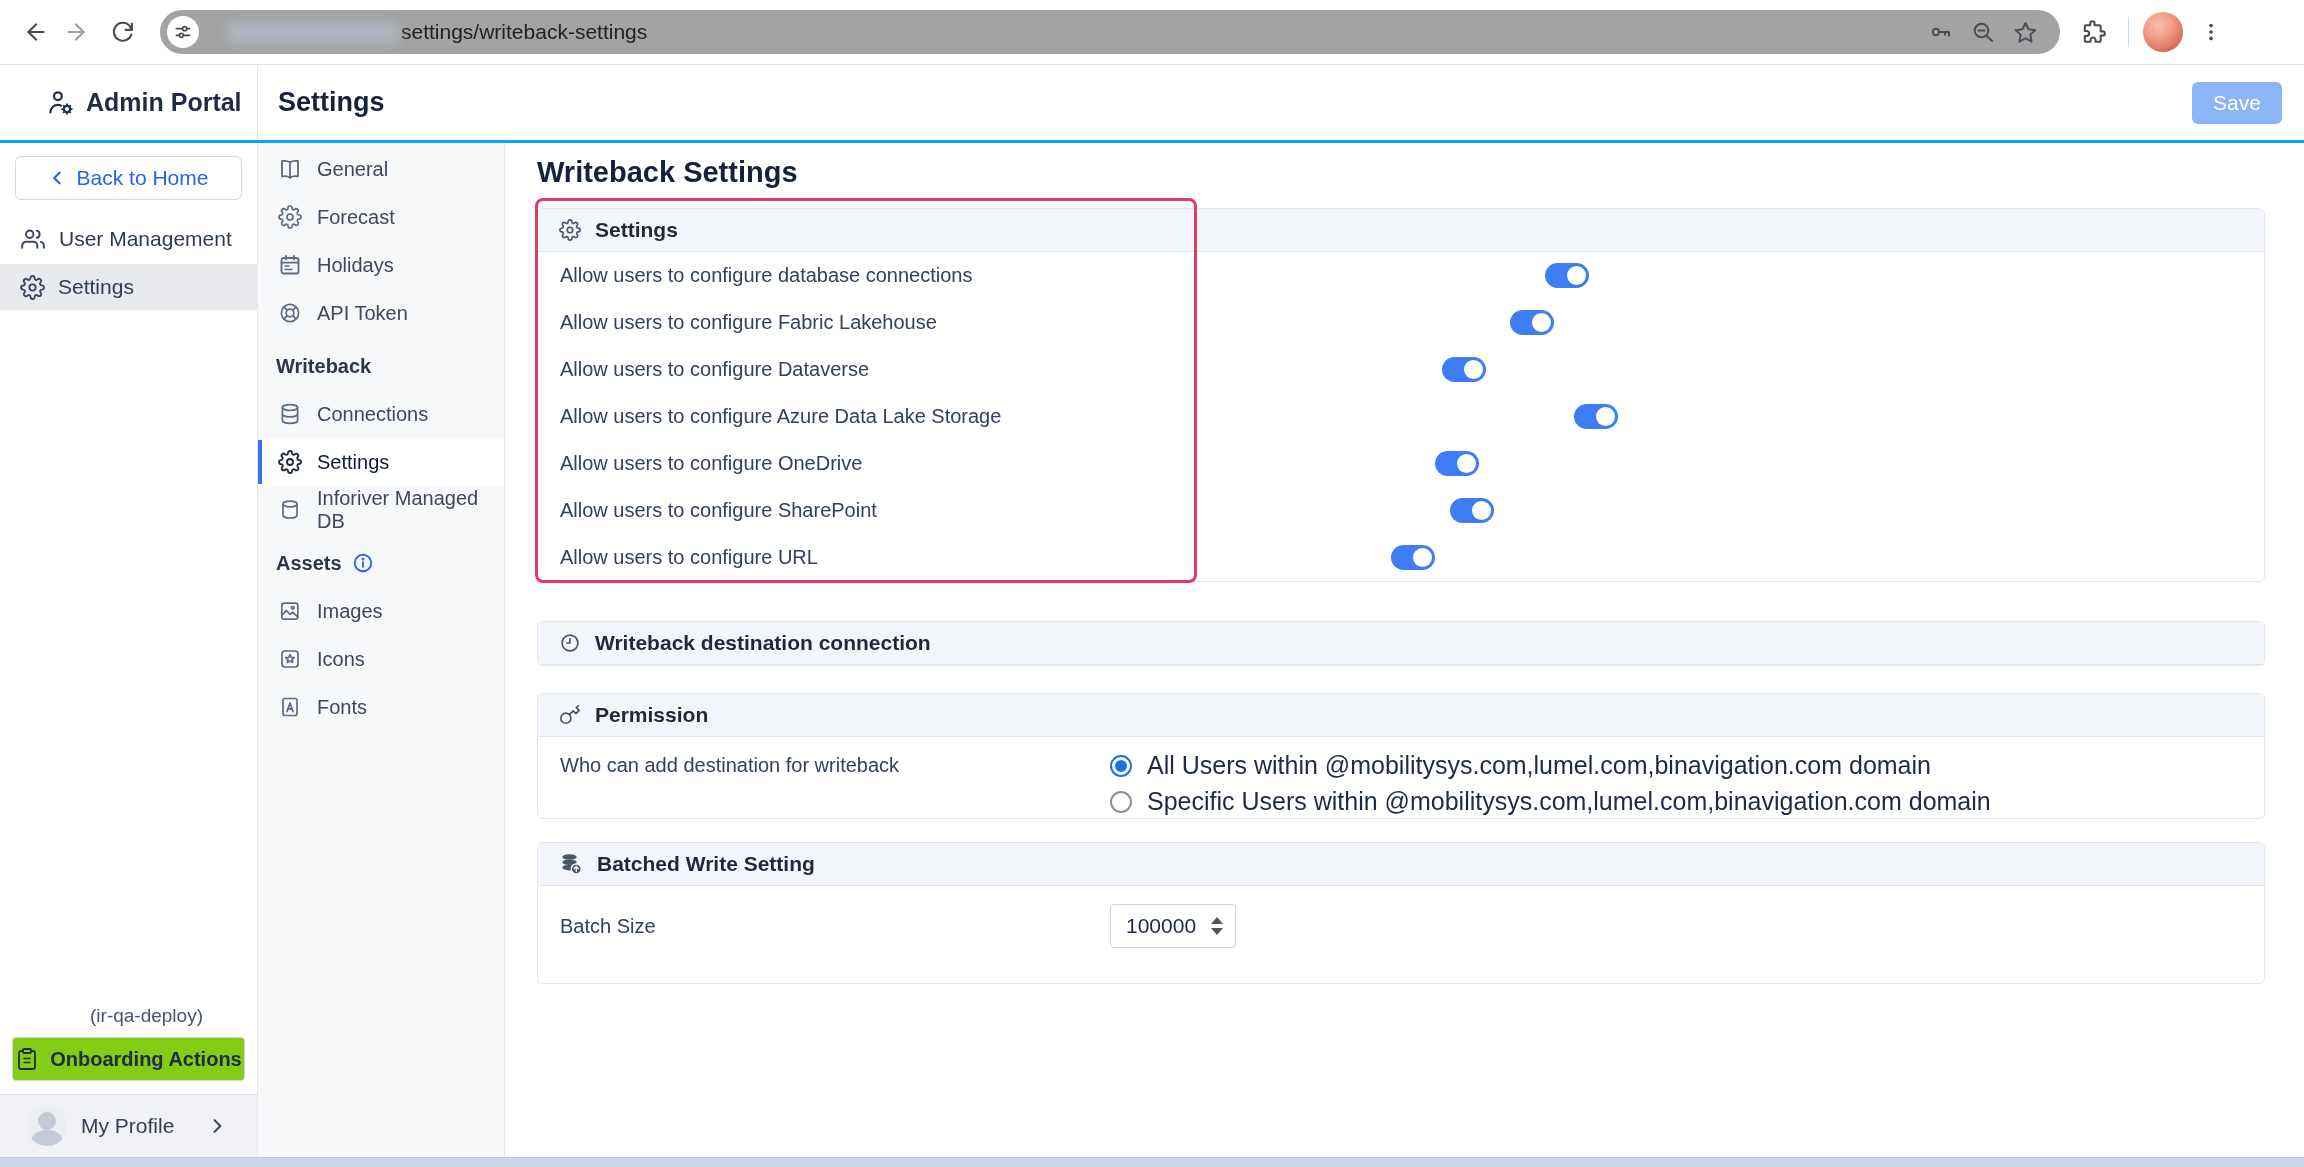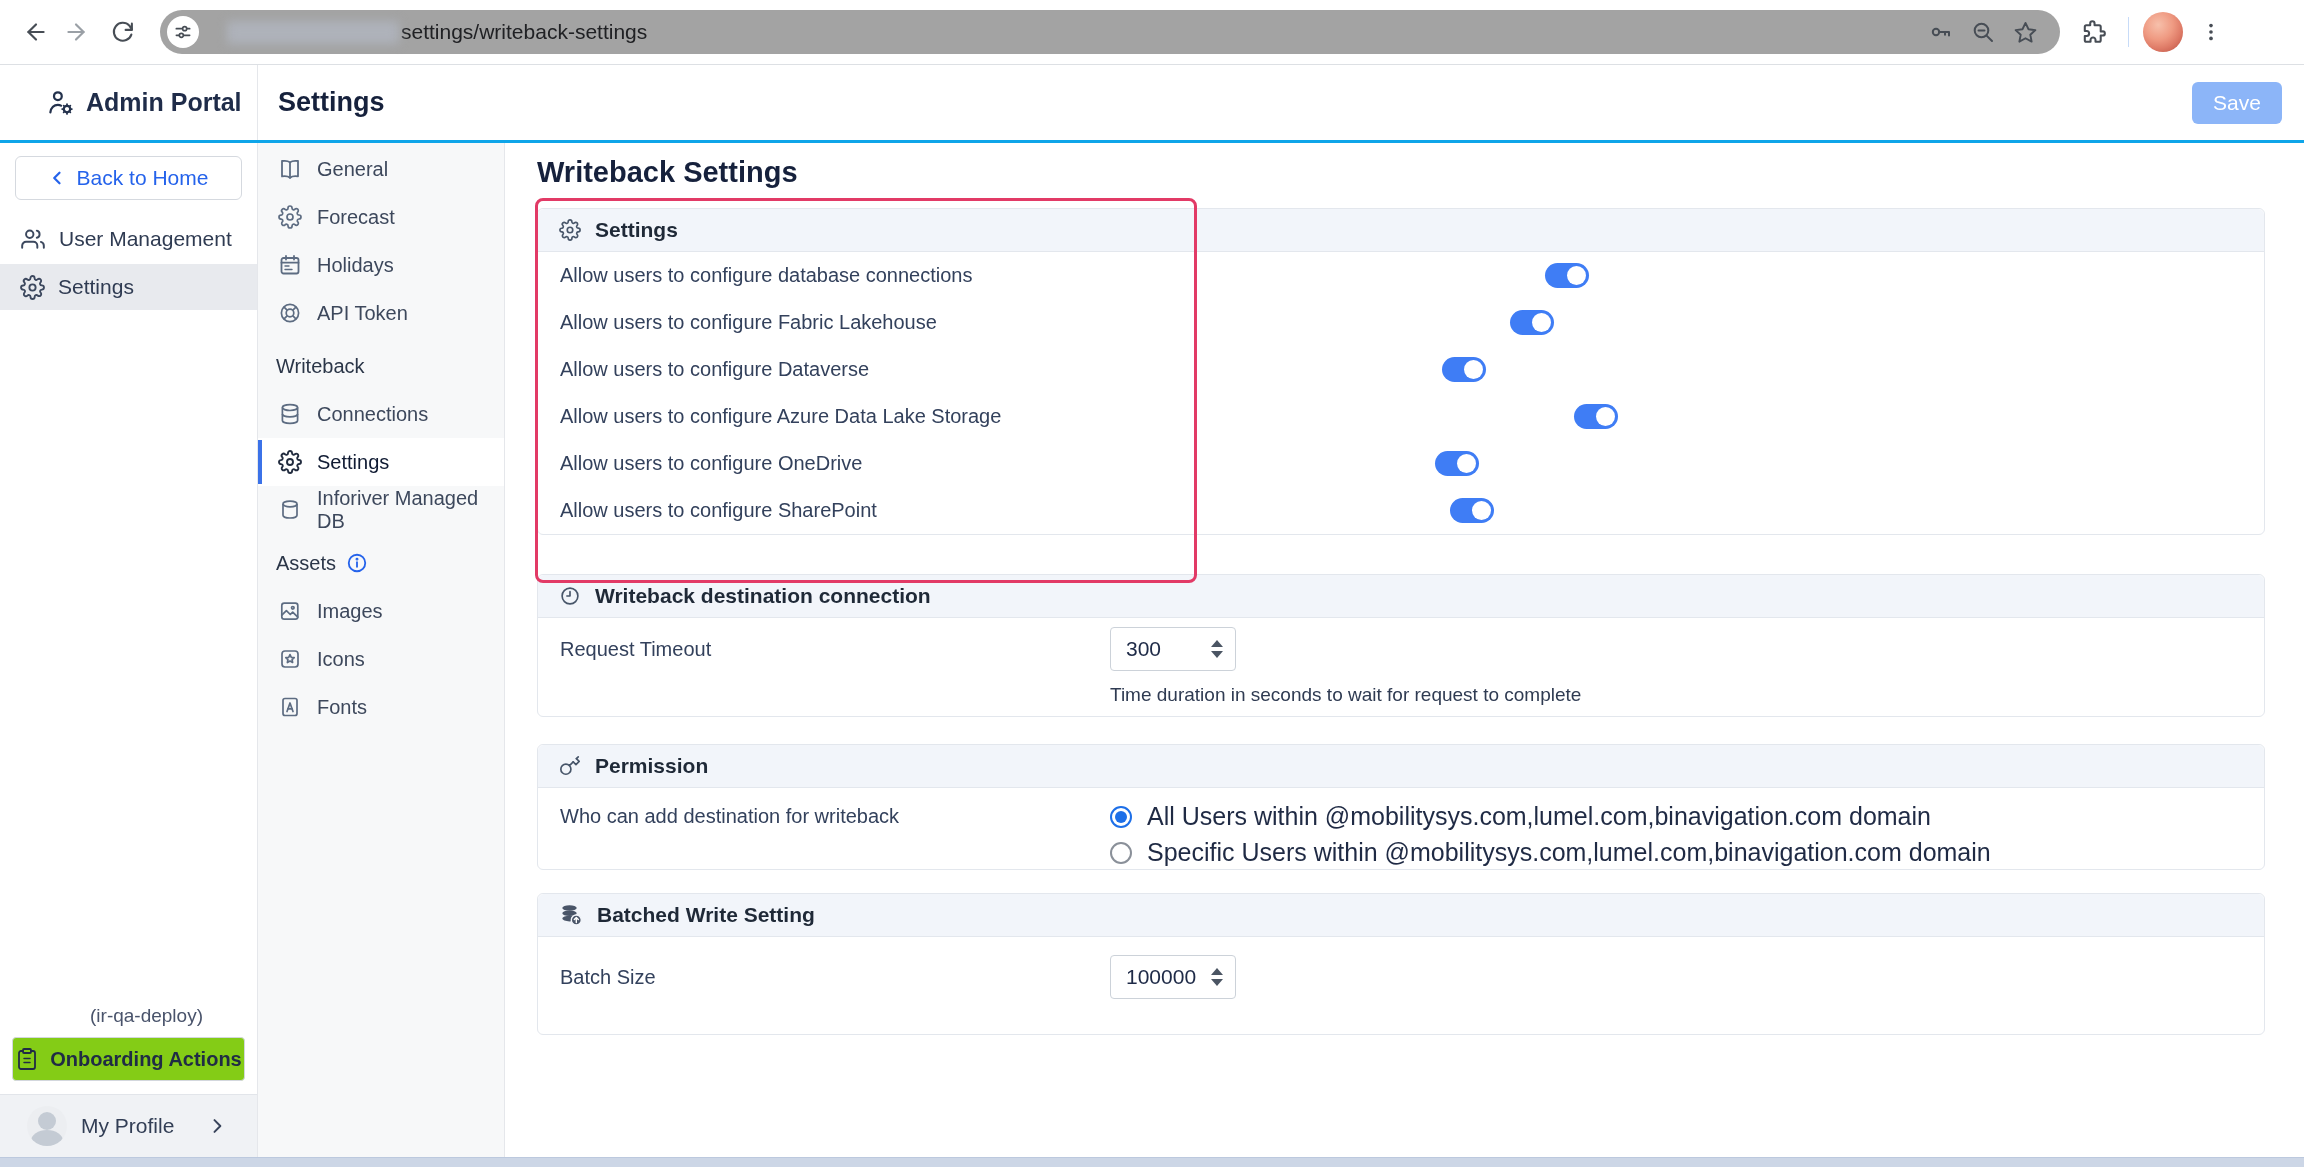--- a/index.html
+++ b/index.html
@@ -69,21 +69,21 @@
   
   .sidebar2 { width:247px; background:#f7f8f9; border-right:1px solid #e5e7eb; padding-top:2px; }
   .nav2-item { height:48px; display:flex; align-items:center; gap:15px; padding-left:20px;
     font-size:20px; color:#3d485c; position:relative; }
   .nav2-item .ic { color:#5d6c82; }
   .nav2-item.active { background:#ffffff; color:#101b33; font-weight:500; }
   .nav2-item.active .ic { color:#222c3f; }
   .nav2-item.active::before { content:""; position:absolute; left:0; top:2px; bottom:2px;
     width:4px; background:#3b72e8; }
   .nav2-header { height:48px; display:flex; align-items:center; gap:10px; padding-left:18px;
-    font-size:20px; font-weight:400; color:#2b3648; margin-top:5px; }
+    font-size:20px; font-weight:700; color:#2b3648; margin-top:5px; }
 
   
   .main { flex:1; background:#fff; position:relative; padding:13px 0 0 32px; }
   .main-title { font-size:29px; font-weight:600; color:#16213c; }
   .card { width:1728px; border:1px solid #e3e7ed; border-radius:6px; background:#fff; }
   .card-hd { height:43px; display:flex; align-items:center; gap:14px; padding:0 21px;
     background:#f2f5fa; border-bottom:1px solid #e3e7ed; border-radius:6px 6px 0 0; color:#475569; }
   .card-hd .t { font-size:21px; font-weight:600; color:#1f2937; }
   .tgl-row { position:relative; height:47px; display:flex; align-items:center; padding-left:22px;
     font-size:20px; color:#33415c; }
@@ -404,40 +404,33 @@
         <div class="ctrl toggle"></div>
       </div>
       <div class="tgl-row">
         <span>Allow users to configure OneDrive</span>
         <div class="ctrl toggle"></div>
       </div>
       <div class="tgl-row">
         <span>Allow users to configure SharePoint</span>
         <div class="ctrl toggle"></div>
       </div>
+      <div class="tgl-row">
+        <span>Allow users to configure URL</span>
+        <div class="ctrl toggle"></div>
+      </div>
     </div>
 
     <div class="card" style="margin-top:39px;">
       <div class="card-hd">
         <svg width="22" height="22" viewBox="0 0 24 24" fill="none" stroke="currentColor" stroke-width="1.8" stroke-linecap="round" stroke-linejoin="round">
             <circle cx="12" cy="12" r="8.6"></circle>
             <path d="M12 7.3V12H8.6"></path>
           </svg>
         <span class="t">Writeback destination connection</span>
-      </div>
-      <div class="card-body" style="height:98px;">
-        <span class="fld-label" style="top:20px;">Request Timeout</span>
-        <div class="num-input" style="top:9px;">
-          <span class="num-val">300</span>
-          <span class="stepper">
-              <span class="up"></span>
-              <span class="down"></span>
-            </span>
-        </div>
-        <span class="helper">Time duration in seconds to wait for request to complete</span>
       </div>
     </div>
 
     <div class="card" style="margin-top:27px;">
       <div class="card-hd">
         <svg width="22" height="22" viewBox="0 0 24 24" fill="none" stroke="currentColor" stroke-width="1.8" stroke-linecap="round" stroke-linejoin="round">
             <path d="M21 2l-2 2"></path>
             <path d="M11.39 11.61a5.5 5.5 0 1 1-7.78 7.78 5.5 5.5 0 0 1 7.78-7.78zm0 0L15.5 7.5"></path>
             <path d="M15.5 7.5l3 3L22 7l-3-3"></path>
           </svg>

